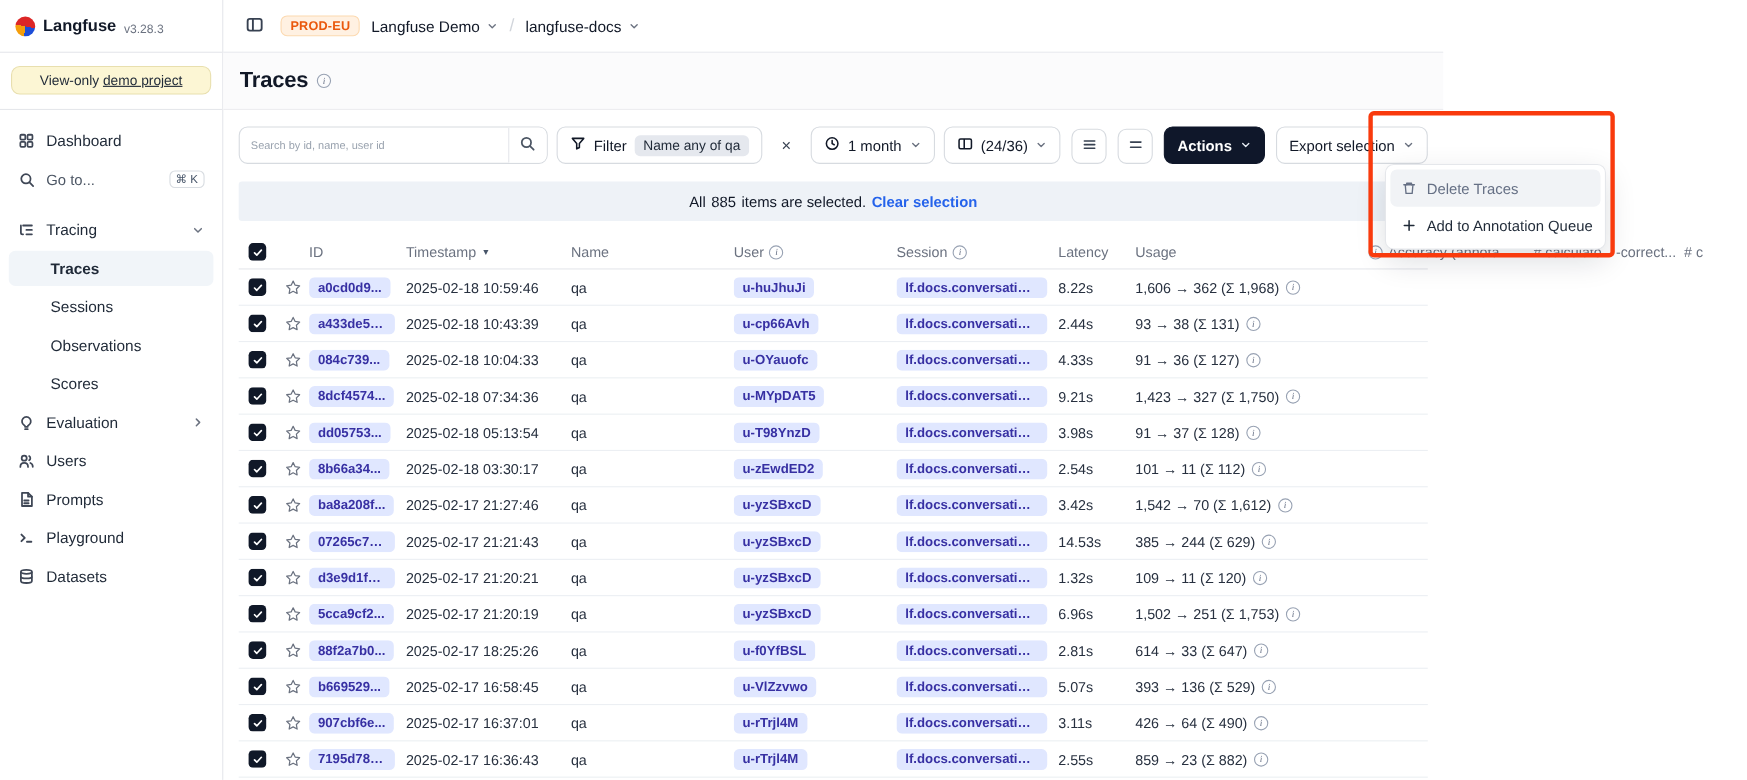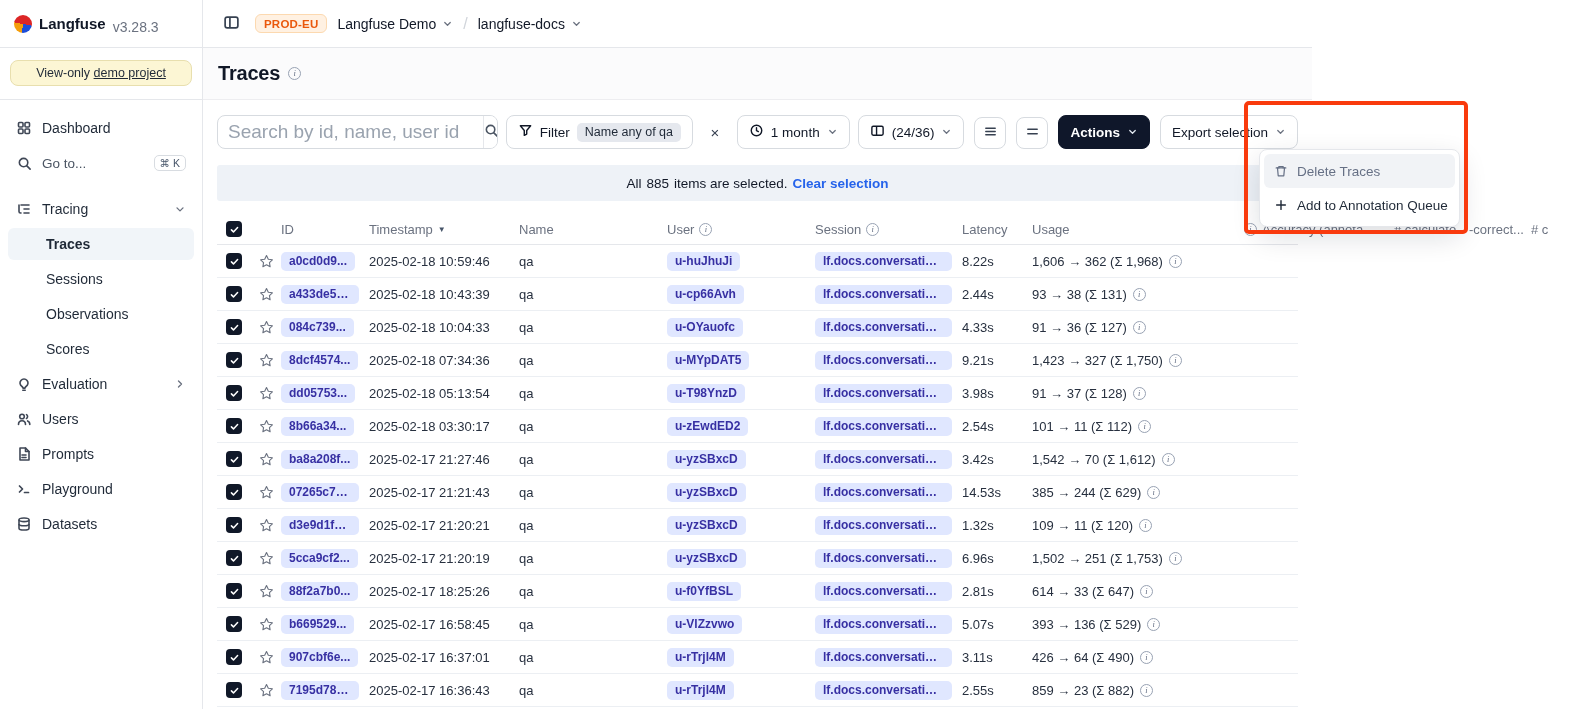--- a/index.html
+++ b/index.html
@@ -6,21 +6,21 @@
   html,body{width:1588px;height:709px;overflow:hidden;background:#fff;
     font-family:"Liberation Sans","DejaVu Sans",sans-serif;color:#0f172a;font-size:14px}
   .app{position:relative;width:1312px;height:709px;display:flex;background:#fff}
 
   
   .sidebar{width:203px;flex:0 0 203px;border-right:1px solid #e5e7eb;display:flex;flex-direction:column;background:#fff}
   .brand-row{height:48px;display:flex;align-items:center;gap:7px;padding:0 14px;border-bottom:1px solid #e5e7eb}
   .logo-mark{width:18px;height:18px;border-radius:50%;flex:0 0 18px;
     background:conic-gradient(#dc2626 0 28%,#1d4ed8 28% 52%,#f59e0b 52% 78%,#dc2626 78% 100%)}
   .brand-name{font-size:15px;font-weight:700;color:#111827}
-  .brand-version{font-size:14px;color:#6b7280;margin-top:6px}
+  .brand-version{font-size:11px;color:#6b7280;margin-top:6px}
   .view-banner{margin:12px 10px 13px;padding:5px 8px;background:#fcf6d4;border:1px solid #e8dfae;border-radius:8px;
     font-size:12.5px;color:#1f2937;text-align:center}
   .view-banner u{text-decoration:underline}
   .side-sep{border-bottom:1px solid #e5e7eb}
   .nav{padding:12px 8px 0;display:flex;flex-direction:column}
   .nav-item{height:32px;display:flex;align-items:center;gap:10px;padding:0 8px;border-radius:6px;
     font-size:14px;color:#1f2937;margin-bottom:3px;cursor:pointer;white-space:nowrap}
   .nav-item.goto{color:#4b5563;font-size:13.5px;margin-bottom:14px}
   .nav-item.sub{padding-left:38px;color:#1f2937}
   .nav-item.active{background:#f1f5f9;font-weight:600}
@@ -42,21 +42,21 @@
   .slash{color:#d1d5db;font-size:16px}
 
   .page-head{height:52px;display:flex;align-items:center;gap:8px;padding:0 15px;border-bottom:1px solid #ededf0;background:#fbfbfc}
   .page-title{font-size:20px;font-weight:700;color:#111827;letter-spacing:-.2px}
 
   .content{flex:1;padding:15px 14px 0;min-width:0}
 
   
   .toolbar{display:flex;align-items:center;gap:8px;height:34px;margin-bottom:16px}
   .searchbox{width:282px;height:34px;border:1px solid #d7dbe0;border-radius:8px;display:flex;align-items:stretch;overflow:hidden;background:#fff}
-  .searchbox input{flex:1;border:0;outline:0;padding:0 10px;font-size:19px;color:#8b5cf6;font-family:inherit;background:transparent}
+  .searchbox input{flex:1;border:0;outline:0;padding:0 10px;font-size:10px;color:#8b5cf6;font-family:inherit;background:transparent}
   .searchbox input::placeholder{color:#9aa3af}
   .search-go{width:35px;border:0;border-left:1px solid #e5e7eb;background:#fff;display:flex;align-items:center;justify-content:center;color:#4b5563;cursor:pointer}
   .btn{height:34px;display:inline-flex;align-items:center;gap:7px;padding:0 11px;border:1px solid #d7dbe0;border-radius:8px;
     background:#fff;font-size:13.5px;color:#111827;font-family:inherit;cursor:pointer;white-space:nowrap}
   .btn .chev{color:#6b7280}
   .badge-chip{background:#e5e8ee;border-radius:5px;padding:2.5px 8px;font-size:12.5px;color:#1f2937}
   .icon-btn{width:32px;height:32px;border:1px solid #d7dbe0;border-radius:8px;background:#fff;display:flex;align-items:center;justify-content:center;color:#374151;cursor:pointer}
   .right-group{margin-left:auto;display:flex;align-items:flex-end;gap:10px}
   .actions-btn{background:#0f172a;border-color:#0f172a;color:#fff;font-weight:600}
   .actions-btn .chev{color:#e2e8f0}

